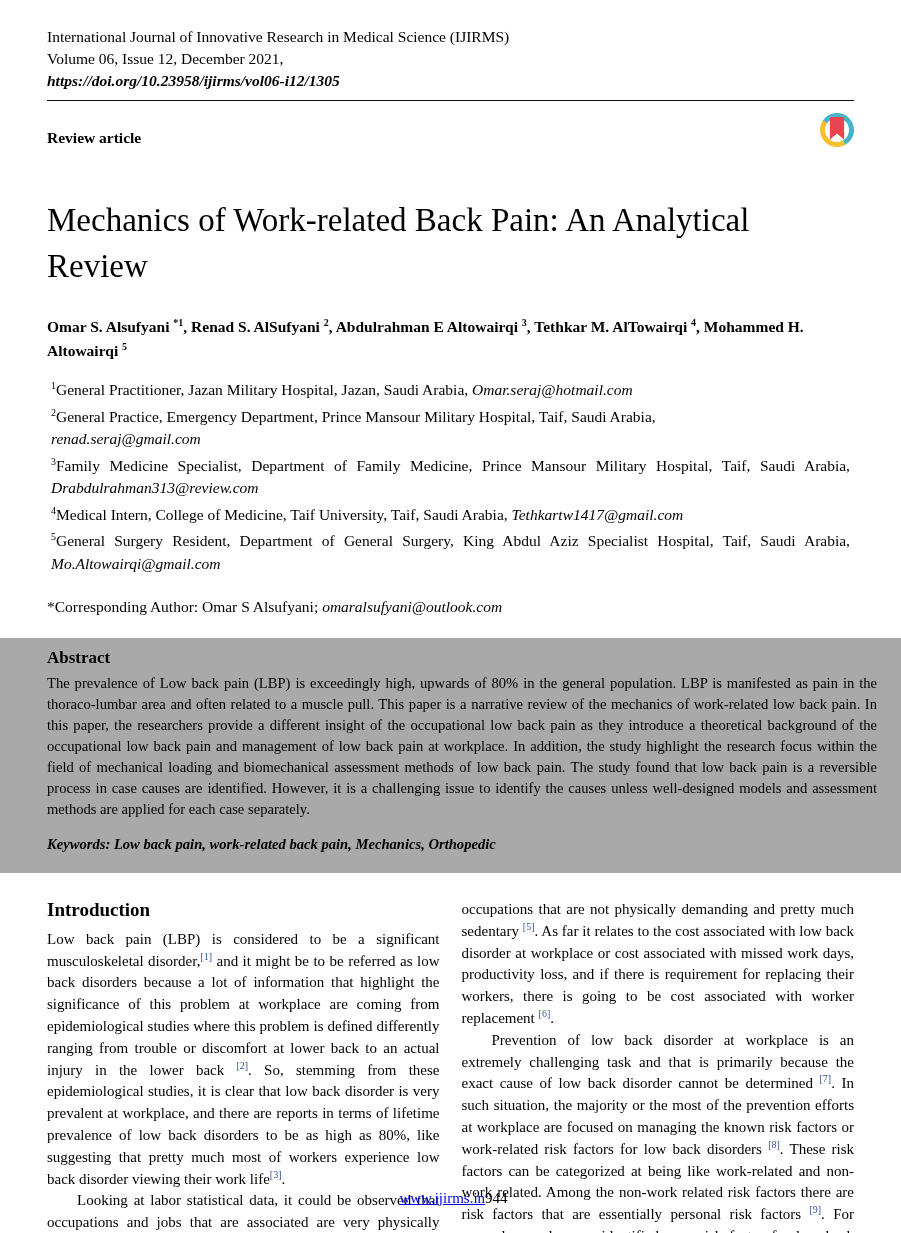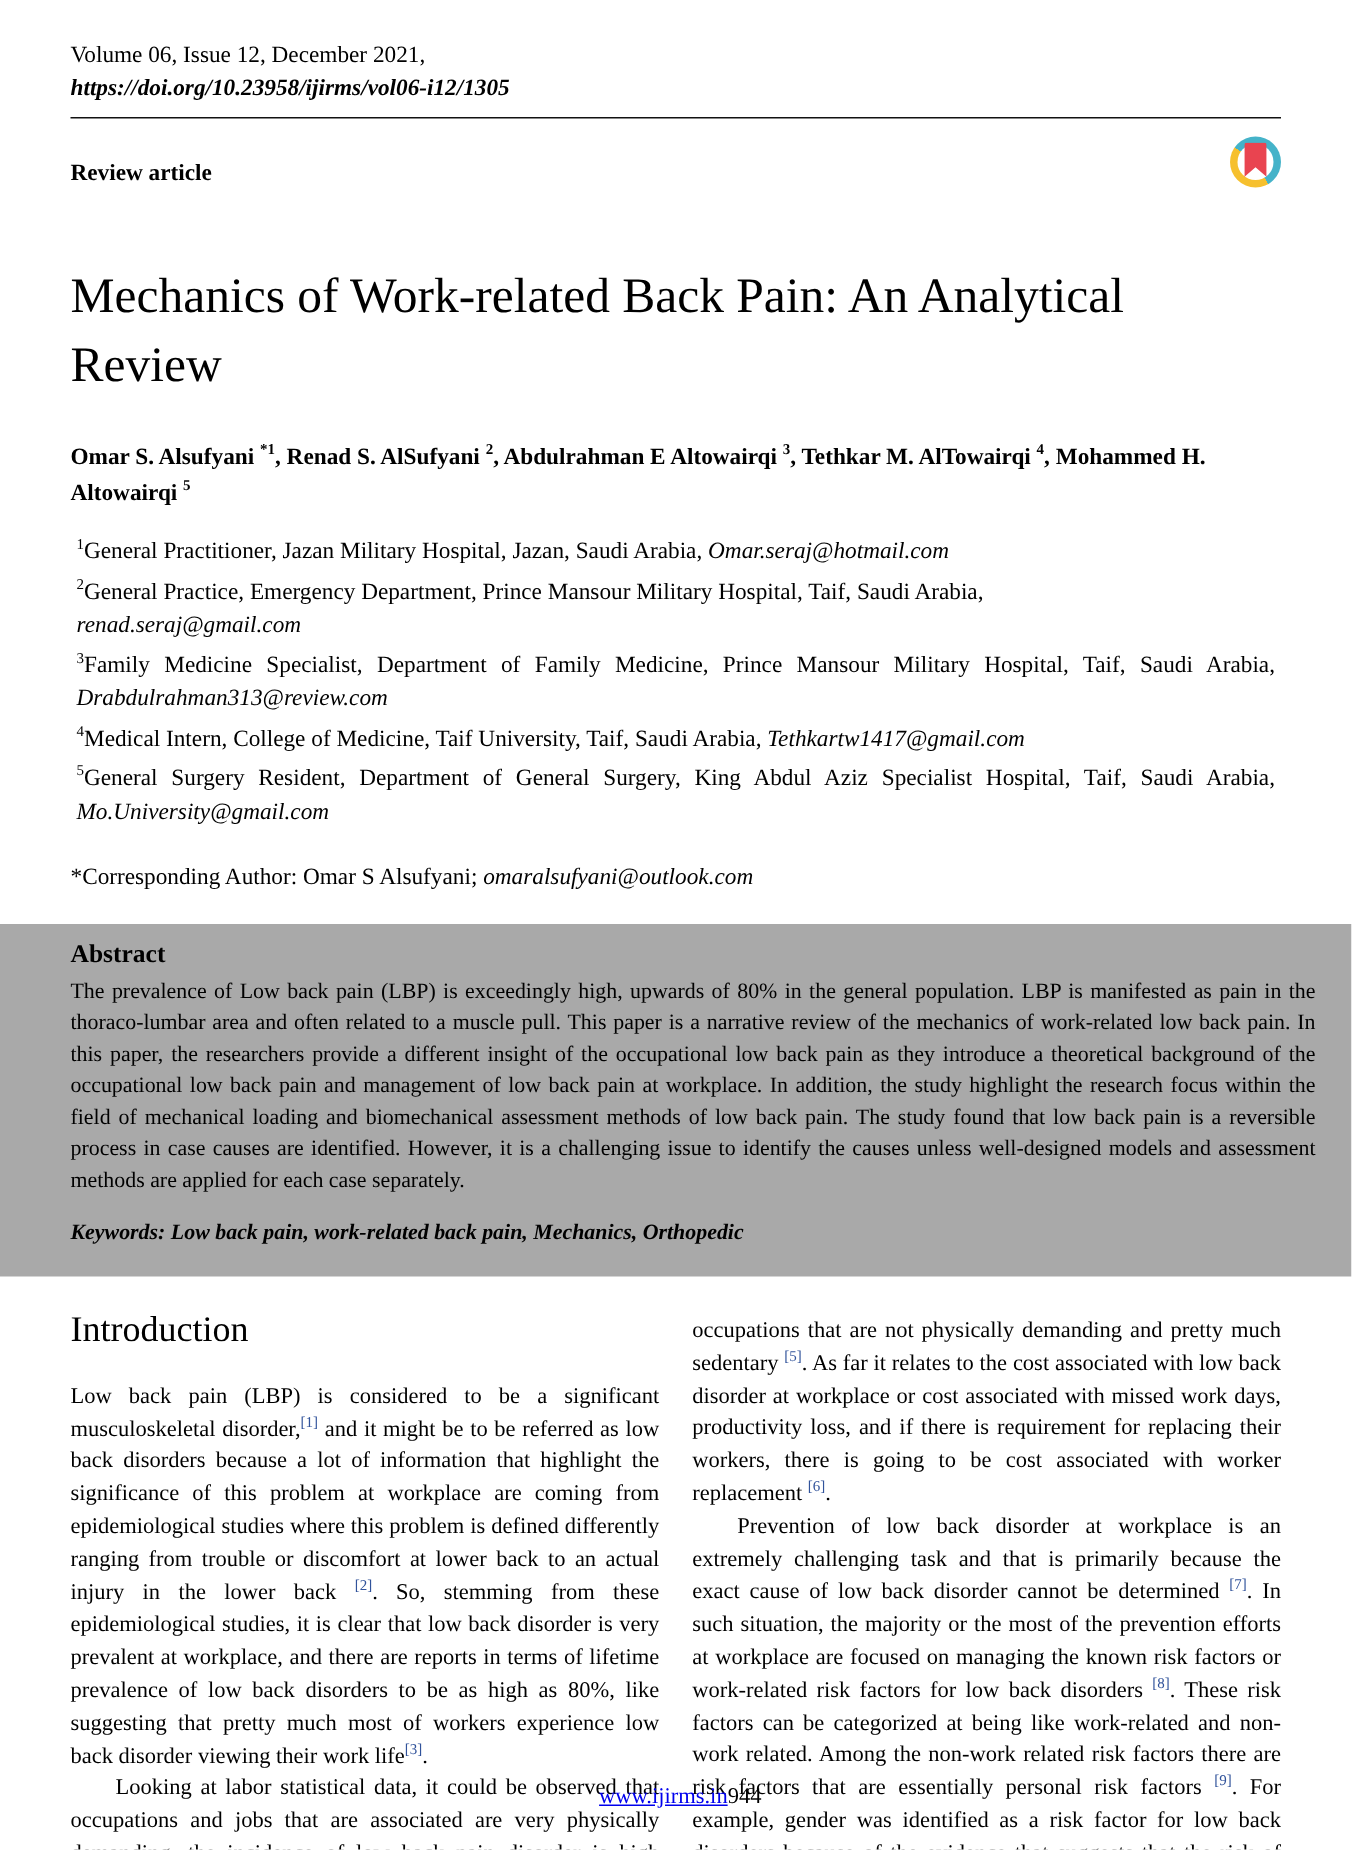--- a/index.html
+++ b/index.html
@@ -41,55 +41,56 @@
   
   .abstract-box{margin-top:22px;background:var(--abstract-bg);padding:10px 24px 20px 47px;}
   .abstract-heading{font-size:17px;font-weight:bold;margin:0 0 5px 0;}
   .abstract-body{font-size:14.6px;line-height:21px;text-align:justify;margin:0;}
   .keywords-line{margin:16px 0 0 0;font-size:14.6px;font-weight:bold;font-style:italic;}
   .kw-label{}
 
   
   .intro{margin:26px 47px 0 47px;display:flex;gap:22px;}
   .col{flex:1 1 0;font-size:15px;line-height:21.8px;text-align:justify;}
-  .section-heading{font-size:24px;font-weight:normal;margin:0 0 22px 0;text-align:left;}
+  .section-heading{font-size:19px;font-weight:bold;margin:0 0 8px 0;text-align:left;}
   .col p{margin:0;}
   .indent{text-indent:30px;}
   .jl{text-align-last:justify;}
 
   
   .footer{position:absolute;left:47px;right:41px;bottom:26px;display:flex;
     justify-content:center;align-items:baseline;font-size:15px;}
   .footer-link{color:var(--link-blue);text-decoration:underline;}
 </style>
 </head>
 <body style="--abstract-bg: #a9a9a9; --cite-blue: #31539B; --link-blue: #0000EE; --logo-teal: #45b3c9; --logo-yellow: #f6c02e; --logo-red: #e94450;">
 
 <div class="journal-head pad">
+  <div>International Journal of Innovative Research in Medical Science (IJIRMS)</div>
   <div>Volume 06, Issue 12, December 2021,</div>
   <div class="doi-line">https://doi.org/10.23958/ijirms/vol06-i12/1305</div>
 </div>
 
 <hr class="head-rule">
 
 <div class="review-row">
   <span class="review-label">Review article</span>
   <span class="logo"></span>
 </div>
 
 <h1 class="article-title">Mechanics of Work-related Back Pain: An Analytical Review</h1>
 
 <div class="authors-line"><span>Omar S. Alsufyani </span><span class="sup">*1</span><span>, Renad S. AlSufyani </span><span class="sup">2</span><span>, Abdulrahman E Altowairqi </span><span class="sup">3</span><span>, Tethkar M. AlTowairqi </span><span class="sup">4</span><span>, Mohammed H. Altowairqi </span><span class="sup">5</span></div>
 
 <div class="affiliations">
   <p class="affiliation"><span class="sup">1</span><span>General Practitioner, Jazan Military Hospital, Jazan, Saudi Arabia, </span><span class="em">Omar.seraj@hotmail.com</span></p>
   <p class="affiliation"><span class="sup">2</span><span>General Practice, Emergency Department, Prince Mansour Military Hospital, Taif, Saudi Arabia,</span><br><span class="em">renad.seraj@gmail.com</span></p>
   <p class="affiliation"><span class="sup">3</span><span>Family Medicine Specialist, Department of Family Medicine, Prince Mansour Military Hospital, Taif, Saudi Arabia, </span><span class="em">Drabdulrahman313@review.com</span></p>
   <p class="affiliation"><span class="sup">4</span><span>Medical Intern, College of Medicine, Taif University, Taif, Saudi Arabia, </span><span class="em">Tethkartw1417@gmail.com</span></p>
-  <p class="affiliation"><span class="sup">5</span><span>General Surgery Resident, Department of General Surgery, King Abdul Aziz Specialist Hospital, Taif, Saudi Arabia, </span><span class="em">Mo.University@gmail.com</span></p>
+  <p class="affiliation"><span class="sup">5</span><span>General Surgery Resident, Department of General Surgery, King Abdul Aziz Specialist Hospital, Taif, Saudi Arabia, </span><span class="em">Mo.Altowairqi@gmail.com</span></p>
 </div>
 
 <div class="corresponding"><span>*Corresponding Author: Omar S Alsufyani; </span><span class="em">omaralsufyani@outlook.com</span></div>
 
 <div class="abstract-box">
   <h2 class="abstract-heading">Abstract</h2>
   <p class="abstract-body">The prevalence of Low back pain (LBP) is exceedingly high, upwards of 80% in the general population. LBP is manifested as pain in the thoraco-lumbar area and often related to a muscle pull. This paper is a narrative review of the mechanics of work-related low back pain. In this paper, the researchers provide a different insight of the occupational low back pain as they introduce a theoretical background of the occupational low back pain and management of low back pain at workplace. In addition, the study highlight the research focus within the field of mechanical loading and biomechanical assessment methods of low back pain. The study found that low back pain is a reversible process in case causes are identified. However, it is a challenging issue to identify the causes unless well-designed models and assessment methods are applied for each case separately.</p>
   <p class="keywords-line"><span class="kw-label">Keywords:</span><span> Low back pain, work-related back pain, Mechanics, Orthopedic</span></p>
 </div>
 

